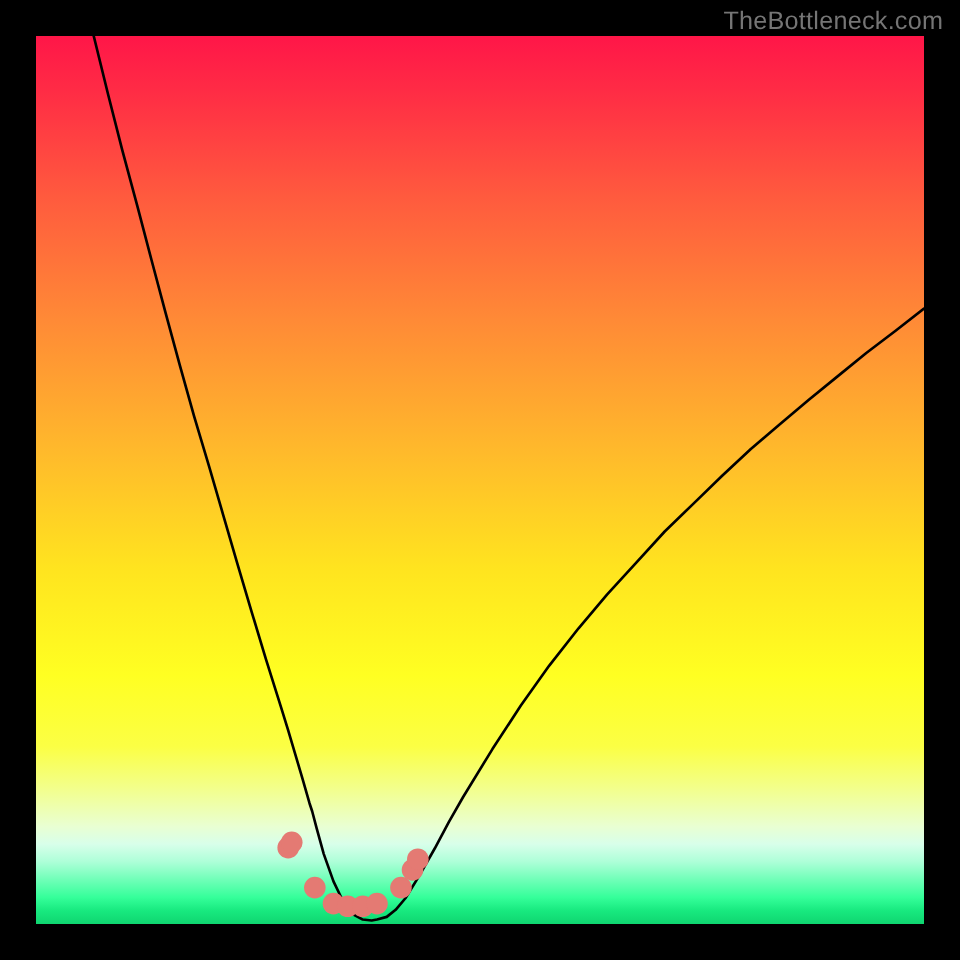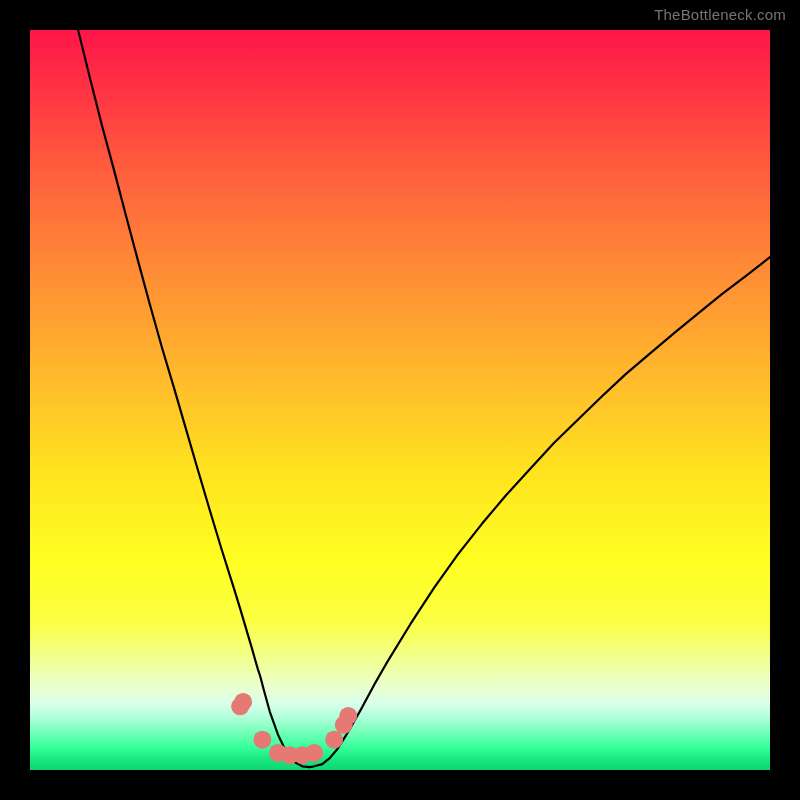--- a/index.html
+++ b/index.html
@@ -52,21 +52,21 @@
     position: absolute;
     inset: 0;
     width: 100%;
     height: 100%;
   }
   .watermark {
     position: absolute;
     top: 6px;
     right: 14px;
     color: #757575;
-    font-size: 15px;
+    font-size: 21px;
     letter-spacing: 0.2px;
     font-weight: 400;
   }
 </style>
 </head>
 <body>
 
 <div class="frame">
   <div class="watermark">TheBottleneck.com</div>
   <div class="plot-area">

